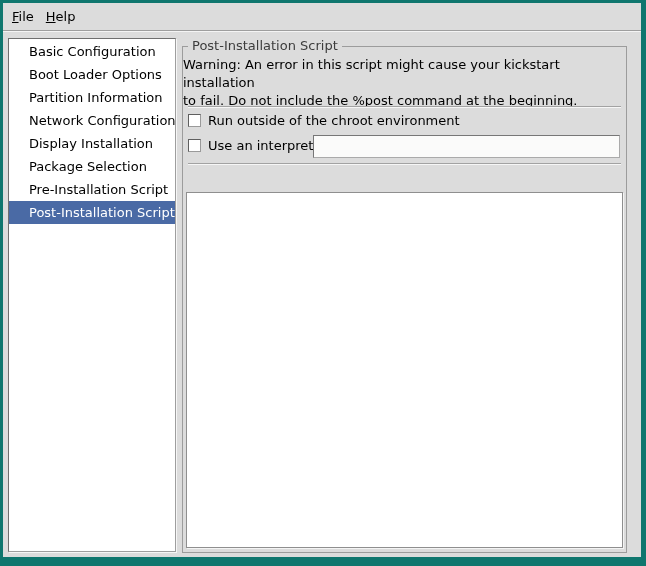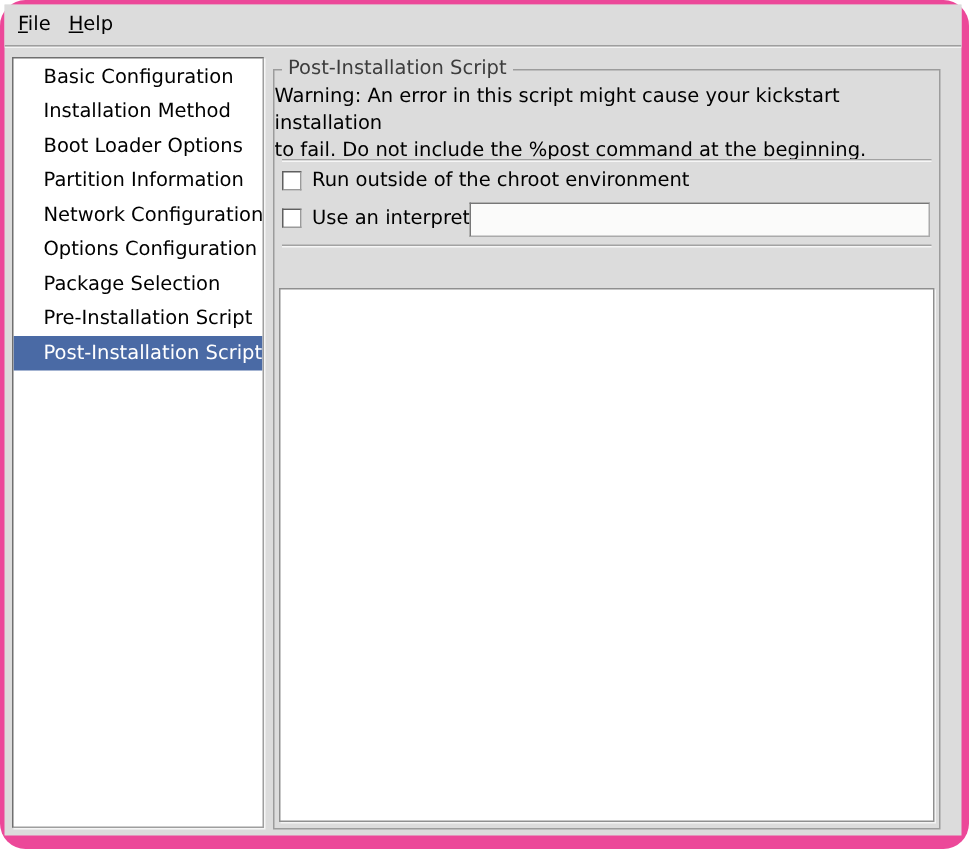--- a/index.html
+++ b/index.html
@@ -1,22 +1,21 @@
 <!DOCTYPE html>
 <html style="--sel: #4a6aa5;"><head>
 <meta charset="utf-8">
 <style>
   * { margin:0; padding:0; box-sizing:border-box; }
   html,body { width:646px; height:566px; }
   body { font-family:"DejaVu Sans","Liberation Sans",sans-serif; font-size:13px; color:#000; }
 
   .window {
-    width:646px; height:566px; background:#ec4899;
+    width:646px; height:566px; background:#0f766e;
     padding:3px 5px 9px 3px;
-    border-radius:17px;
   }
   .app {
     position:relative; width:100%; height:100%;
     background:#dcdcdc; overflow:hidden;
   }
 
   
   .menubar {
     position:absolute; left:0; top:0; right:0; height:28px;
     display:flex; align-items:center; padding-left:3px;
@@ -108,25 +107,24 @@
 <div class="window">
   <div class="app">
 
     <div class="menubar">
       <span class="menu-item accel"><u>F</u>ile</span>
       <span class="menu-item accel"><u>H</u>elp</span>
     </div>
 
     <div class="sidebar-list">
         <div class="list-item">Basic Configuration</div>
-        <div class="list-item">Installation Method</div>
         <div class="list-item">Boot Loader Options</div>
         <div class="list-item">Partition Information</div>
         <div class="list-item">Network Configuration</div>
-        <div class="list-item">Options Configuration</div>
+        <div class="list-item">Display Installation</div>
         <div class="list-item">Package Selection</div>
         <div class="list-item">Pre-Installation Script</div>
         <div class="list-item selected">Post-Installation Script</div>
       </div>
 
     <div class="group-frame">
       <span class="frame-title">Post-Installation Script</span>
 
       <div class="warning">
         <div>Warning: An error in this script might cause your kickstart installation</div>

